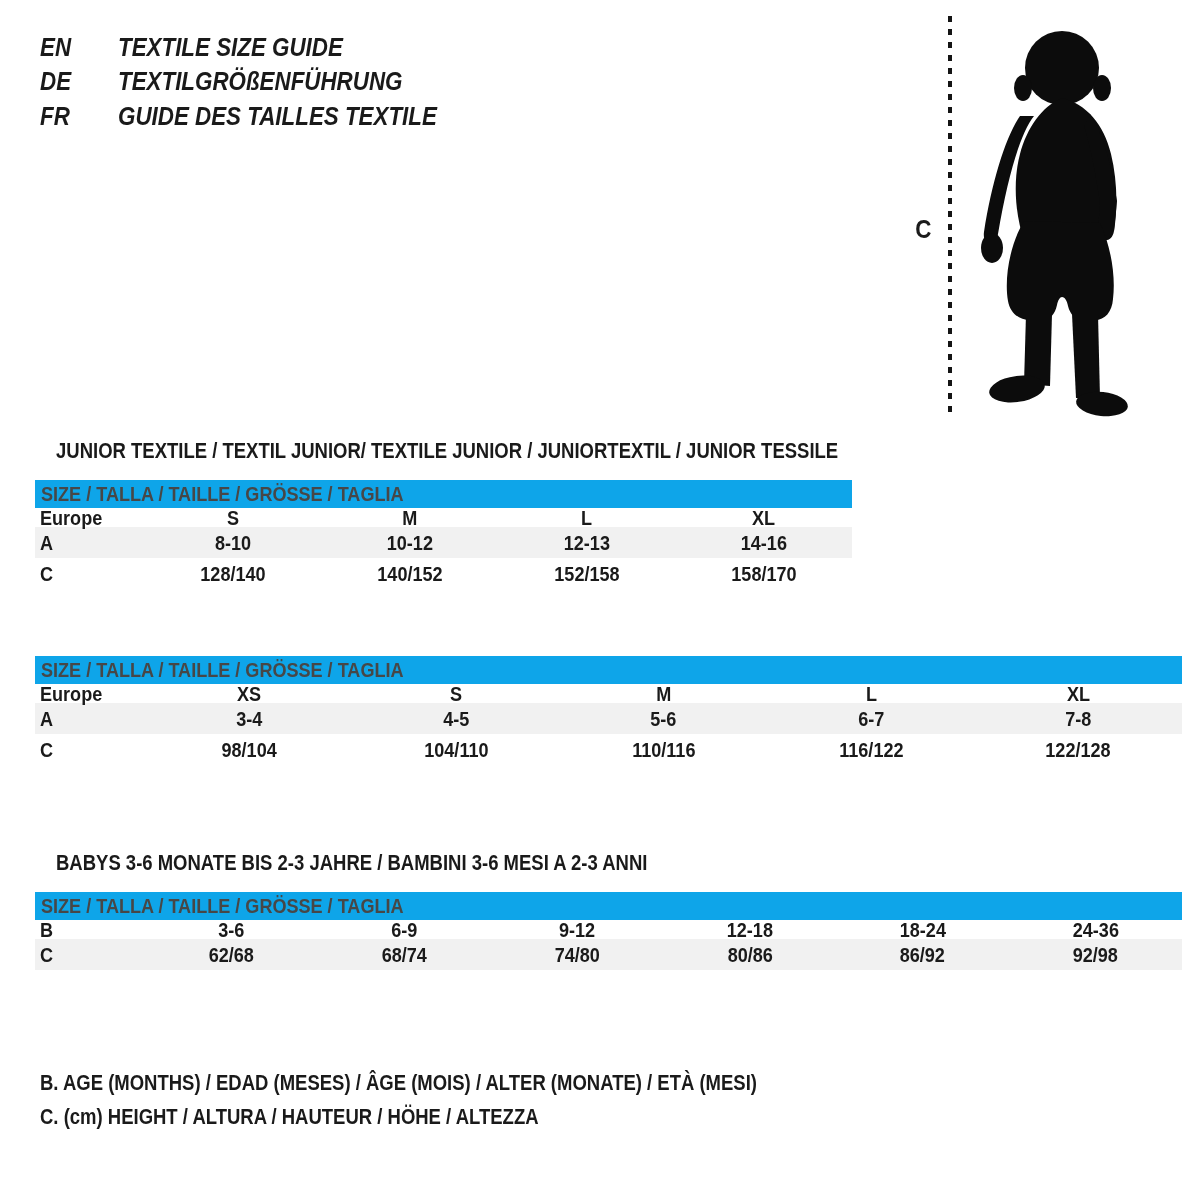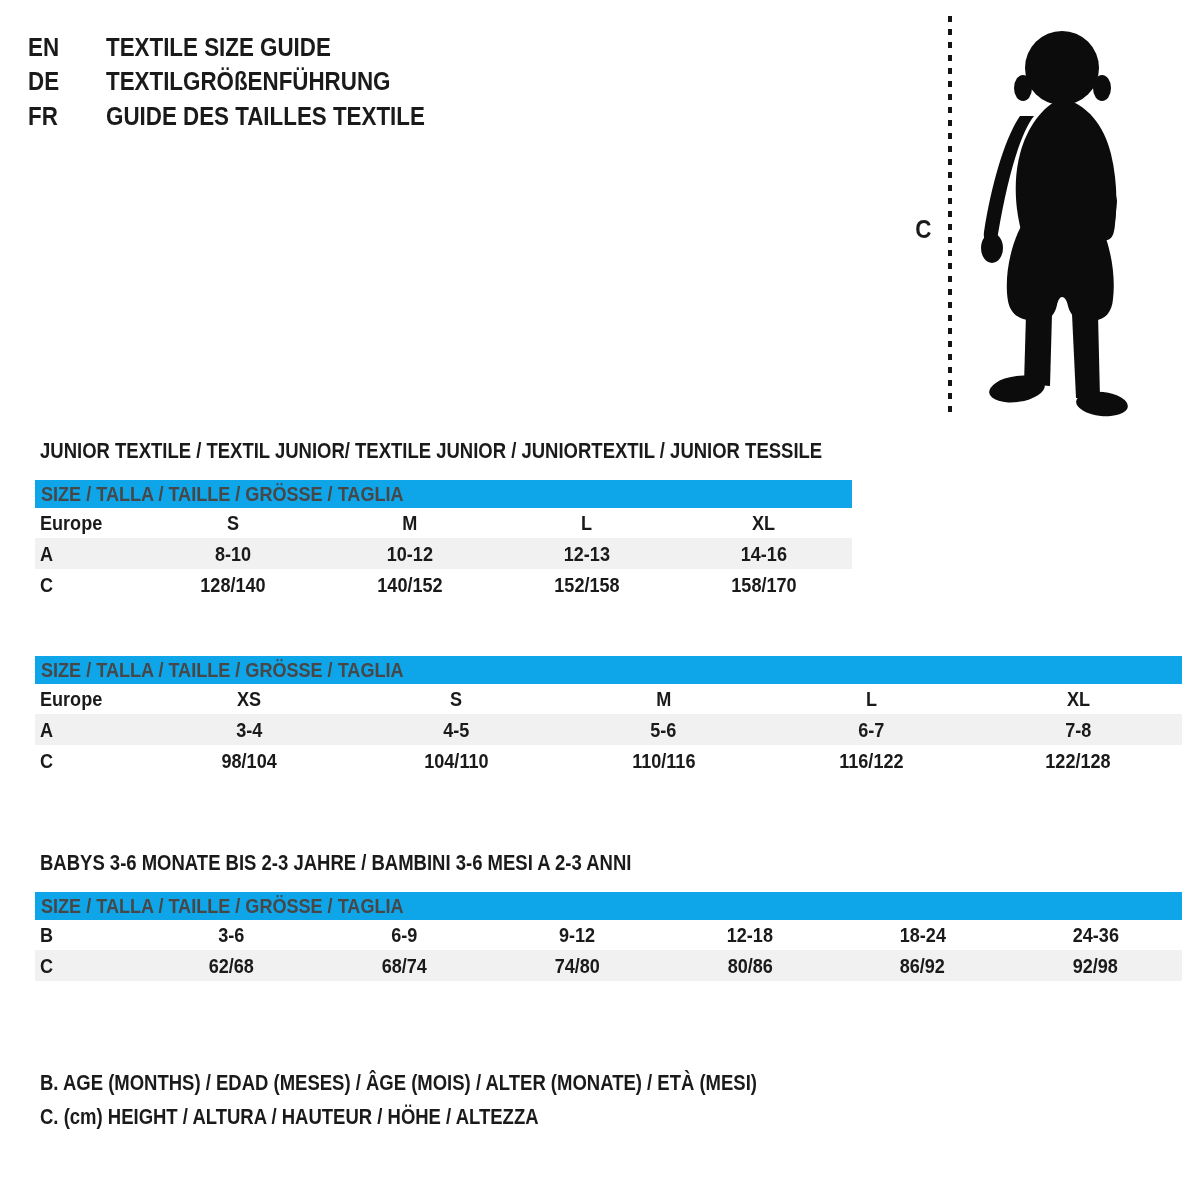--- a/index.html
+++ b/index.html
@@ -5,44 +5,44 @@
   html,body{margin:0;padding:0;}
   body{
     width:1200px;height:1200px;position:relative;background:#ffffff;
     font-family:"Liberation Sans",sans-serif;font-weight:700;color:#1a1a1a;
     overflow:hidden;
   }
   .ctext{display:inline-block;transform:scaleX(0.86);transform-origin:center center;white-space:nowrap;}
   .ctext.left{transform-origin:left center;}
 
   
-  .lang-list{position:absolute;left:28px;top:30px;}
+  .lang-list{position:absolute;left:40px;top:30px;font-style:italic;}
   .lang-row{display:flex;height:34.5px;align-items:center;font-size:26px;}
   .lang-code{width:78px;}
 
   
   .measure-line{position:absolute;left:948px;top:16px;width:4px;height:400px;
     background:repeating-linear-gradient(to bottom,#141414 0 6px,transparent 6px 13px);}
   .measure-label{position:absolute;left:914px;top:214px;font-size:26px;}
   .silhouette{position:absolute;left:962px;top:16px;}
 
   
   .section{position:absolute;left:35px;}
   .sec-junior{top:434px;}
   .sec-children{top:645px;}
   .sec-babies{top:846px;}
-  .sec-title{font-size:21.5px;line-height:35px;margin-left:5px;white-space:nowrap;}
+  .sec-title{font-size:21.5px;line-height:35px;margin-left:21px;white-space:nowrap;}
   .sec-title .sub{font-size:0.6em;vertical-align:-0.35em;}
   .table{margin-top:11px;}
   .sec-junior .table{width:817px;}
   .sec-children .table,.sec-babies .table{width:1147px;}
   .t-header{height:28px;background:#0ea5e9;display:flex;align-items:center;
     padding-left:6px;font-size:21px;color:#474747;}
   .t-row{display:flex;height:31px;align-items:center;font-size:21px;}
-  .t-row.first{height:30px;}
+  .t-row.first{height:19px;}
   .t-row.shaded{background:#f1f1f1;}
   .t-label{width:110px;padding-left:5px;box-sizing:border-box;flex:none;}
   .t-cell{flex:1;text-align:center;}
 
   
   .legend{position:absolute;left:40px;top:1066px;}
   .legend-line{font-size:21.5px;line-height:34px;white-space:nowrap;}
 </style>
 </head>
 <body>

